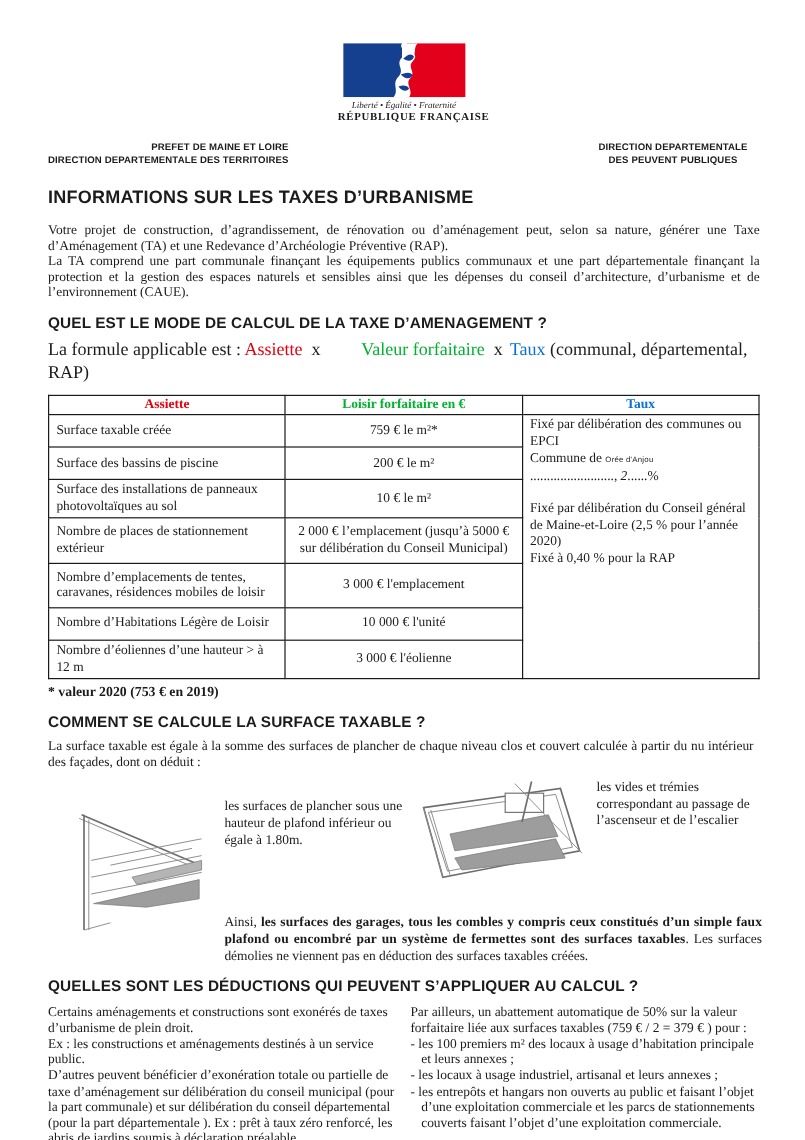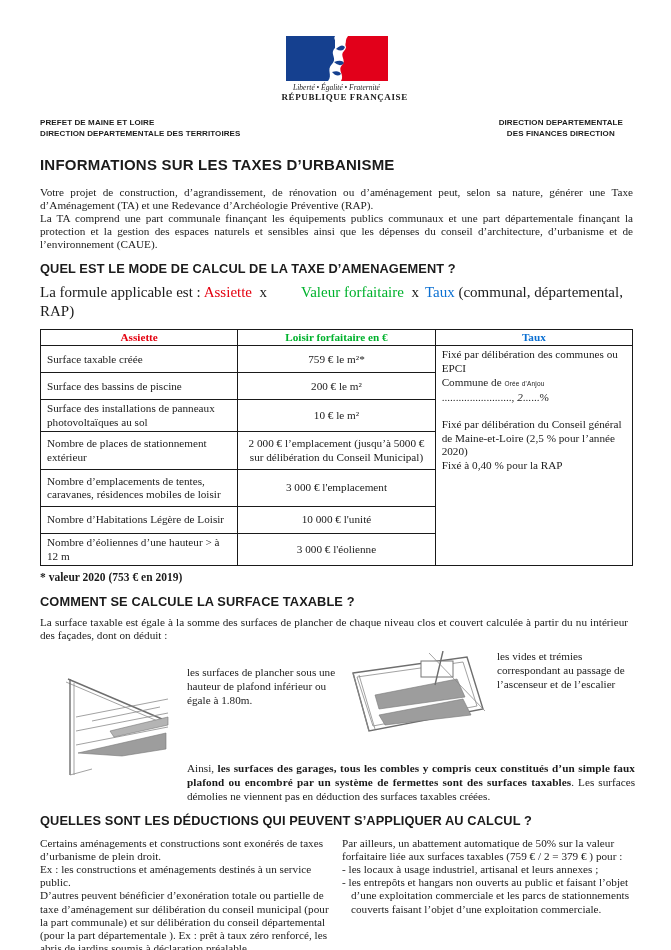--- a/index.html
+++ b/index.html
@@ -14,21 +14,21 @@
   
   .hdr { position:relative; height:88px; }
   .logo-wrap { width:110px; margin:0 auto; text-align:center; }
   .flag { display:block; margin:0 auto; }
   .motto { font-style:italic; font-size:7.5px; margin-top:2px; white-space:nowrap; }
   .republic { font-size:9px; letter-spacing:0.6px; font-weight:bold; font-variant:small-caps; white-space:nowrap; }
   .hdr-left, .hdr-right {
     position:absolute; bottom:-16px; font-family:"Liberation Sans", sans-serif;
     font-size:8px; font-weight:bold; line-height:1.35; letter-spacing:0.1px;
   }
-  .hdr-left { left:0; text-align:left; }
+  .hdr-left { left:0; text-align:right; }
   .hdr-right { right:10px; text-align:center; }
 
   
   .doc-title {
     font-family:"Liberation Sans", sans-serif;
     font-size:15px; font-weight:bold; margin-top:32px; letter-spacing:0.2px;
   }
   .sec-heading {
     font-family:"Liberation Sans", sans-serif; font-size:12.8px; font-weight:bold;
     margin-top:10px; letter-spacing:0.1px;
@@ -104,21 +104,21 @@
         </svg>
         <div class="motto">Liberté • Égalité • Fraternité</div>
         <div class="republic">RÉPUBLIQUE FRANÇAISE</div>
       </div>
       <div class="hdr-left">
         <div>PREFET DE MAINE ET LOIRE</div>
         <div>DIRECTION DEPARTEMENTALE DES TERRITOIRES</div>
       </div>
       <div class="hdr-right">
         <div>DIRECTION DEPARTEMENTALE</div>
-        <div>DES  FINANCES DIRECTION</div>
+        <div>DES  PEUVENT PUBLIQUES</div>
       </div>
     </div>
 
     <div class="doc-title">INFORMATIONS SUR LES TAXES D’URBANISME</div>
 
     <div class="intro">
       <p>Votre projet de construction, d’agrandissement, de rénovation ou d’aménagement peut, selon sa nature, générer une Taxe d’Aménagement (TA) et une Redevance d’Archéologie Préventive (RAP).</p>
       <p>La TA comprend une part communale finançant les équipements publics communaux et une part départementale finançant la protection et la gestion des espaces naturels et sensibles ainsi que les dépenses du conseil d’architecture, d’urbanisme et de l’environnement (CAUE).</p>
     </div>
 
@@ -222,19 +222,20 @@
     <div class="sec-heading">QUELLES SONT LES DÉDUCTIONS QUI PEUVENT S’APPLIQUER AU CALCUL ?</div>
 
     <div class="cols">
       <div class="col-left">
         <div>Certains aménagements et constructions sont exonérés de taxes d’urbanisme de plein droit.</div>
         <div>Ex : les constructions et aménagements destinés à un service public.</div>
         <div>D’autres peuvent bénéficier d’exonération totale ou partielle de taxe d’aménagement sur délibération du conseil municipal (pour la part communale) et sur délibération du conseil départemental (pour la part départementale ). Ex : prêt à taux zéro renforcé, les abris de jardins soumis à déclaration préalable.</div>
       </div>
       <div class="col-right">
         <div>Par ailleurs, un abattement automatique de 50% sur la valeur forfaitaire liée aux surfaces taxables (759 € / 2 = 379 € ) pour :</div>
+        <div class="item">- les 100 premiers m² des locaux à usage d’habitation principale et leurs annexes ;</div>
         <div class="item">- les locaux à usage industriel, artisanal et leurs annexes ;</div>
         <div class="item">- les entrepôts et hangars non ouverts au public et faisant l’objet d’une exploitation commerciale et les parcs de stationnements couverts faisant l’objet d’une exploitation commerciale.</div>
       </div>
     </div>
 
   </div>
 </div>
 
 </body></html>

